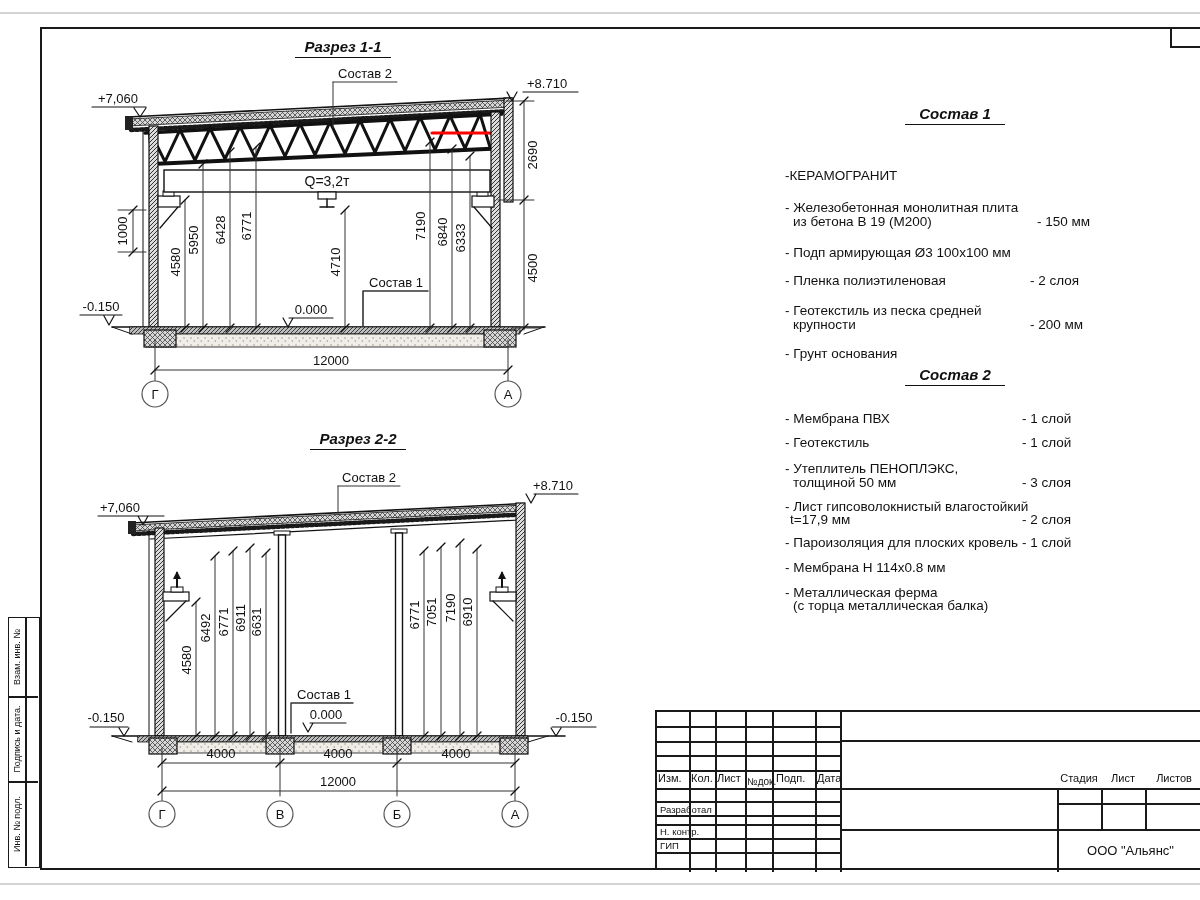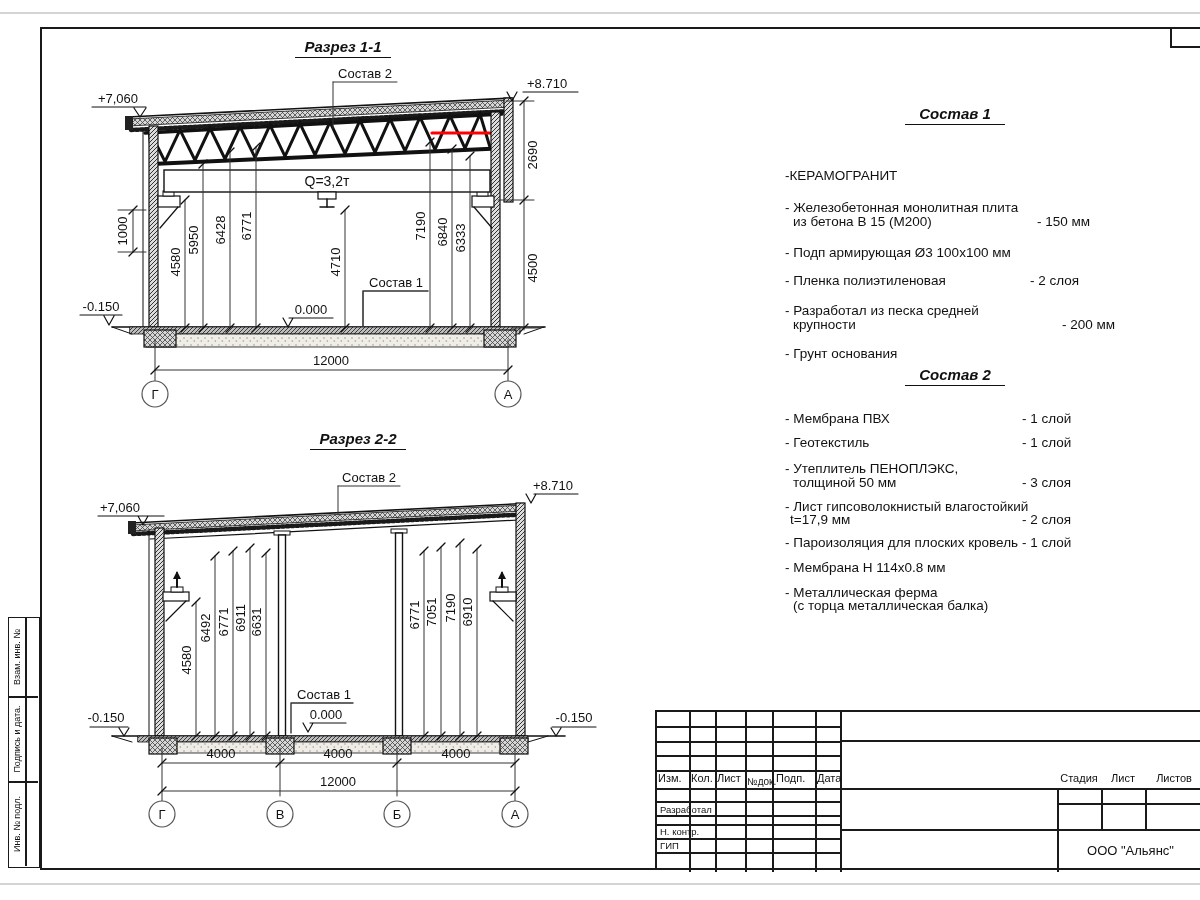--- a/index.html
+++ b/index.html
@@ -259,28 +259,28 @@
     </g>
   </g>
 </svg>
 
 <div class="sec-title" style="left:295px;top:38px;width:96px;">Разрез 1-1</div>
 <div class="sec-title" style="left:310px;top:430px;width:96px;">Разрез 2-2</div>
 
 <div class="comp-title" style="left:905px;top:105px;width:100px;">Состав 1</div>
 <div class="ci" style="left:785px;top:168px;">-КЕРАМОГРАНИТ</div>
 <div class="ci" style="left:785px;top:200px;">- Железобетонная  монолитная плита</div>
-<div class="ci" style="left:793px;top:214px;">из бетона В 15 (М200)</div>
+<div class="ci" style="left:793px;top:214px;">из бетона В 19 (М200)</div>
 <div class="ci" style="left:1037px;top:214px;">- 150 мм</div>
 <div class="ci" style="left:785px;top:245px;">- Подп армирующая Ø3 100х100 мм</div>
 <div class="ci" style="left:785px;top:273px;">- Пленка полиэтиленовая</div>
 <div class="ci" style="left:1030px;top:273px;">-  2 слоя</div>
-<div class="ci" style="left:785px;top:303px;">- Разработал из песка средней</div>
+<div class="ci" style="left:785px;top:303px;">- Геотекстиль из песка средней</div>
 <div class="ci" style="left:793px;top:317px;">крупности</div>
-<div class="ci" style="left:1062px;top:317px;text-align:right;">- 200 мм</div>
+<div class="ci" style="left:1030px;top:317px;text-align:right;">- 200 мм</div>
 <div class="ci" style="left:785px;top:346px;">- Грунт основания</div>
 
 <div class="comp-title" style="left:905px;top:366px;width:100px;">Состав 2</div>
 <div class="ci" style="left:785px;top:411px;">- Мембрана ПВХ</div>
 <div class="ci" style="left:1022px;top:411px;">- 1 слой</div>
 <div class="ci" style="left:785px;top:435px;">- Геотекстиль</div>
 <div class="ci" style="left:1022px;top:435px;">- 1 слой</div>
 <div class="ci" style="left:785px;top:461px;">- Утеплитель ПЕНОПЛЭКС,</div>
 <div class="ci" style="left:793px;top:475px;">толщиной 50 мм</div>
 <div class="ci" style="left:1022px;top:475px;">- 3 слоя</div>

